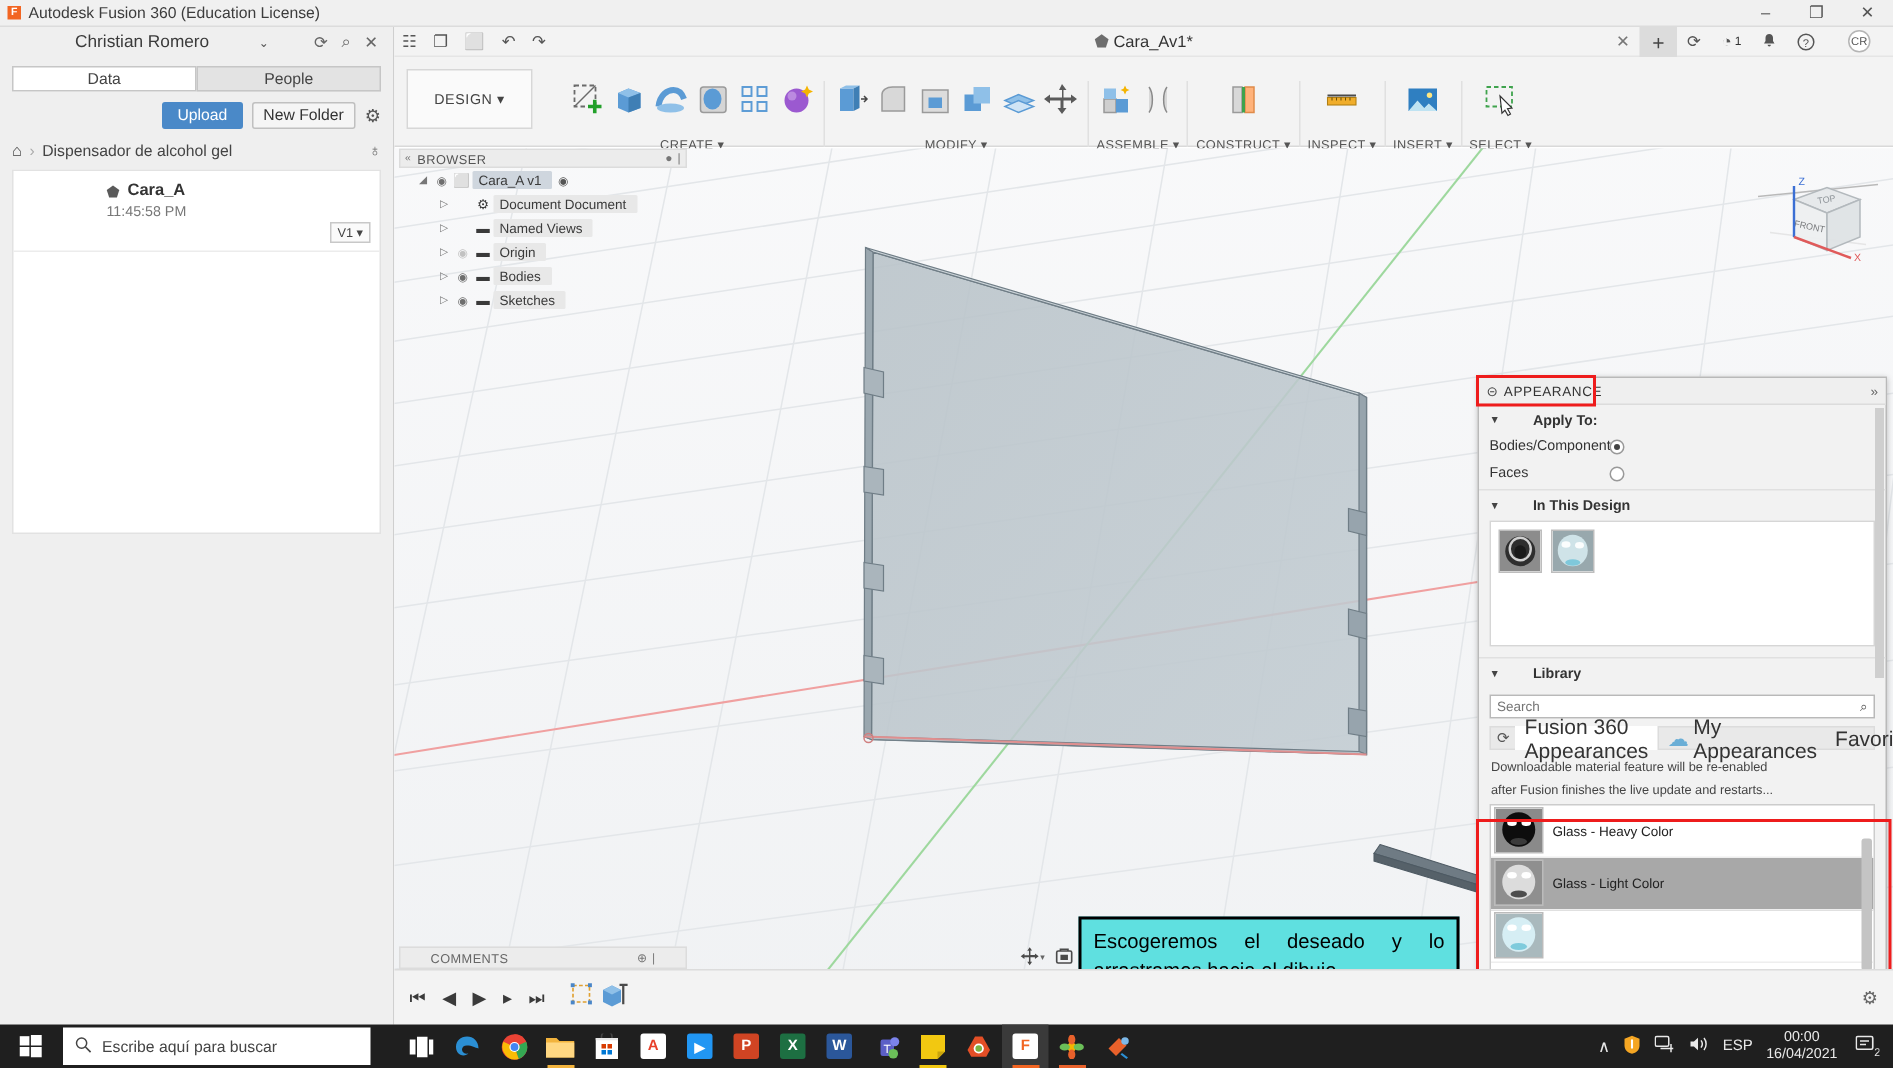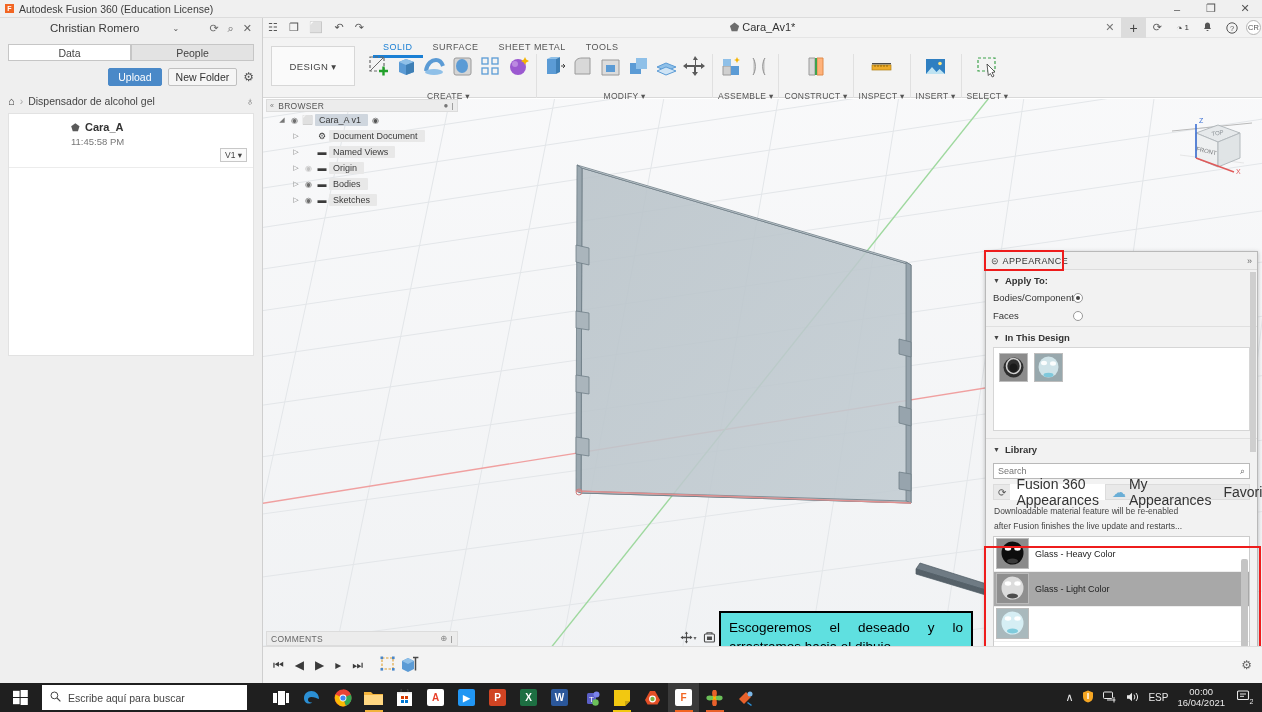--- a/index.html
+++ b/index.html
@@ -70,25 +70,25 @@
                    font-size: 11px; color: #333; pointer-events: none; }
   .qat .doctitle .cube { color: #6d6d6d; margin-right: 3px; }
   .qat-right { margin-left: auto; display: flex; align-items: center; gap: 0; }
   .qat-x { color: #777; font-size: 11px; padding: 0 7px; }
   .qat-plus { background: #dcdcdc; color: #444; font-size: 14px; padding: 0 8px; height: 20px;
               display: flex; align-items: center; }
   .qat-ico { color: #555; font-size: 11px; padding: 0 7px; display:flex; align-items:center; gap:2px;}
   .qat-ico .cnt { font-size: 8px; color: #333; }
   .avatar { width: 15px; height: 15px; border-radius: 50%; border: 1px solid #b5b5b5;
             background: #fff; color: #555; font-size: 7.5px; display: flex;
-            align-items: center; justify-content: center; margin: 0 1px; }
+            align-items: center; justify-content: center; margin: 0 15px; }
 
   .ribbon { height: 60px; background: #f3f3f3; border-bottom: 1px solid #d9d9d9;
             display: flex; align-items: flex-start; position: relative; }
-  .wsbtn { width: 84px; height: 40px; margin: 8px 6px 0 8px; border: 1px solid #d7d7d7;
+  .wsbtn { width: 84px; height: 40px; margin: 8px 19px 0 8px; border: 1px solid #d7d7d7;
            background: #fafafa; display: flex; align-items: center; justify-content: center;
            font-size: 9.5px; color: #444; letter-spacing: .4px; }
   .tabs { position: absolute; left: 110px; top: 2px; display: flex; gap: 0; }
   .rtab { font-size: 9px; color: #555; letter-spacing: .5px; padding: 2px 10px 3px 10px;
           border-bottom: 3px solid transparent; }
   .rtab.active { color: #1a7fd4; border-bottom-color: #1a7fd4; }
   .groups { display: flex; align-items: flex-start; height: 60px; padding-top: 16px; }
   .grp { display: flex; flex-direction: column; align-items: center; border-right: 1px solid #e0e0e0;
          padding: 0 5px; height: 44px; }
   .grp:last-child { border-right: none; }
@@ -110,21 +110,21 @@
   .br-row .arrow { width: 12px; text-align: center; color: #777; font-size: 7px; }
   .br-row .eye { width: 13px; text-align: center; color: #6e6e6e; font-size: 8px; }
   .br-row .eye.off { color: #c2c2c2; }
   .br-row .fico { width: 14px; text-align: center; font-size: 9px; }
   .br-row .lbl { background: #e8e8e8; padding: 1px 7px 1px 4px; border-radius: 1px; }
   .br-row.root .lbl { background: #cfd6de; }
   .br-row .radio { margin-left: 4px; color: #555; font-size: 8px; }
 
   .comments { position: absolute; left: 3px; bottom: 0; width: 192px; height: 15px;
               background: #ececec; border: 1px solid #dcdcdc; display: flex; align-items: center;
-              padding: 0 4px; font-size: 8.5px; color: #666; letter-spacing: .3px; }
+              padding: 0 20px; font-size: 8.5px; color: #666; letter-spacing: .3px; }
   .comments .rt { margin-left: auto; display: flex; gap: 3px; color: #777; font-size: 8px; }
 
   .viewcube { position: absolute; right: 10px; top: 12px; width: 80px; height: 70px; }
 
   .navbar2 { position: absolute; left: 50%; transform: translateX(-50%); bottom: 2px;
              display: flex; align-items: center; gap: 6px; color: #4a4a4a; font-size: 11px; }
   .navbar2 .nb { display: flex; align-items: center; gap: 1px; }
   .navbar2 .car { font-size: 6px; color: #666; }
 
   
@@ -136,21 +136,21 @@
   .appear { position: absolute; left: 722px; top: 152px; width: 273px; height: 475px;
             background: #f2f2f2; border: 1px solid #b9b9b9; box-shadow: 0 1px 4px rgba(0,0,0,.25); }
   .ap-title { height: 18px; display: flex; align-items: center; padding: 0 5px;
               background: #efefef; border-bottom: 1px solid #dcdcdc; }
   .ap-title .dot { font-size: 9px; color: #444; margin-right: 4px; }
   .ap-title .tx { font-size: 9px; color: #333; letter-spacing: .4px; }
   .ap-title .exp { margin-left: auto; font-size: 9px; color: #666; }
   .redbox { position: absolute; border: 2px solid #ee1c1c; pointer-events: none; }
   .ap-body { padding: 0; }
   .sec { border-bottom: 1px solid #e0e0e0; }
-  .sec-head { display: flex; align-items: center; gap: 5px; padding: 5px 7px 4px 7px;
+  .sec-head { display: flex; align-items: center; gap: 22px; padding: 5px 7px 4px 7px;
               font-size: 9.5px; color: #333; font-weight: bold; }
   .sec-head .tri { font-size: 7px; color: #444; }
   .row-apply { display: flex; align-items: center; padding: 2px 7px 5px 7px; font-size: 9.5px; color: #333; }
   .row-apply .lb { width: 80px; }
   .rdo { width: 10px; height: 10px; border-radius: 50%; border: 1px solid #999;
          background: #fff; display: inline-block; position: relative; }
   .rdo.on::after { content: ''; position: absolute; inset: 2px; border-radius: 50%; background: #444; }
   .thumbs { background: #fff; border: 1px solid #d6d6d6; margin: 0 7px 7px 7px; height: 84px; padding: 5px; display: flex; gap: 6px; }
   .mat-thumb { width: 29px; height: 29px; border: 1px solid #bdbdbd; position: relative; overflow: hidden; }
   .search { margin: 4px 7px 5px 7px; height: 16px; background: #fff; border: 1px solid #b9b9b9;
@@ -286,26 +286,20 @@
               <text x="6" y="9" font-size="7.5" text-anchor="middle" fill="#555" font-family="Liberation Sans">?</text>
             </svg>
         </span>
         <span class="avatar">CR</span>
       </div>
     </div>
 
     <div class="ribbon">
       <div class="wsbtn">DESIGN ▾</div>
 
-      <div class="tabs">
-        <div class="rtab active">SOLID</div>
-        <div class="rtab">SURFACE</div>
-        <div class="rtab">SHEET METAL</div>
-        <div class="rtab">TOOLS</div>
-      </div>
 
       <div class="groups">
 
         <div class="grp">
           <div class="grow">
             <span class="ti">
               <svg width="25" height="25" viewBox="0 0 25 25">
                   <rect x="4" y="3" width="14" height="14" fill="none" stroke="#6a6a6a" stroke-width="1.2" stroke-dasharray="3 2"></rect>
                   <path d="M4 17 L18 3" stroke="#6a6a6a" stroke-width="1"></path>
                   <path d="M13 17h9M17.5 12.5v9" stroke="#22a02a" stroke-width="2.4"></path>

